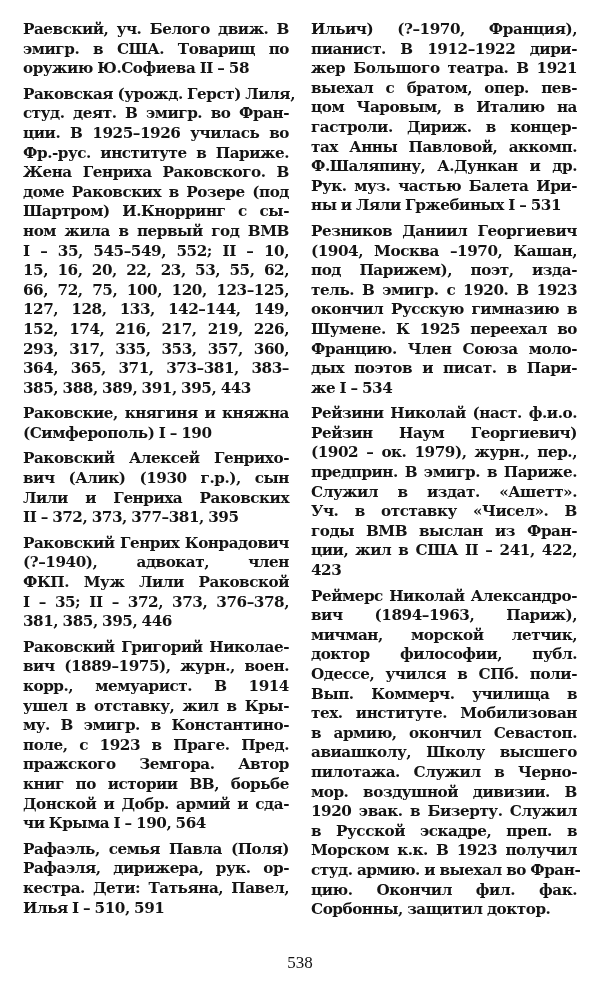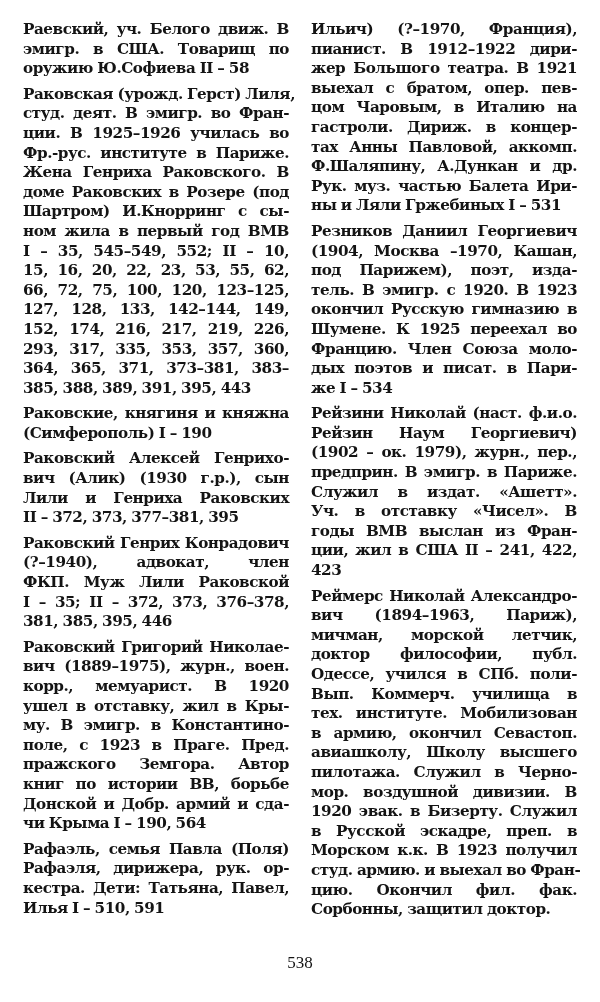--- a/index.html
+++ b/index.html
@@ -110,21 +110,21 @@
       <span class="line">Раковский Генрих Конрадович</span>
       <span class="line">(?–1940), адвокат, член</span>
       <span class="line">ФКП. Муж Лили Раковской</span>
       <span class="line">I – 35; II – 372, 373, 376–378,</span>
       <span class="line last">381, 385, 395, 446</span>
     </div>
 
     <div class="entry">
       <span class="line">Раковский Григорий Николае-</span>
       <span class="line">вич (1889–1975), журн., воен.</span>
-      <span class="line">корр., мемуарист. В 1920</span>
+      <span class="line">корр., мемуарист. В 1914</span>
       <span class="line">ушел в отставку, жил в Кры-</span>
       <span class="line">му. В эмигр. в Константино-</span>
       <span class="line">поле, с 1923 в Праге. Пред.</span>
       <span class="line">пражского Земгора. Автор</span>
       <span class="line">книг по истории ВВ, борьбе</span>
       <span class="line">Донской и Добр. армий и сда-</span>
       <span class="line last">чи Крыма I – 190, 564</span>
     </div>
 
     <div class="entry">

